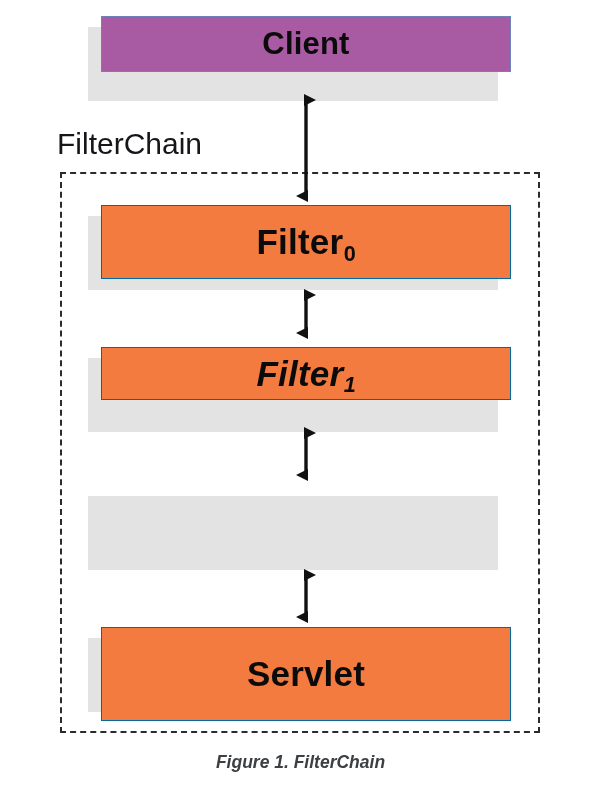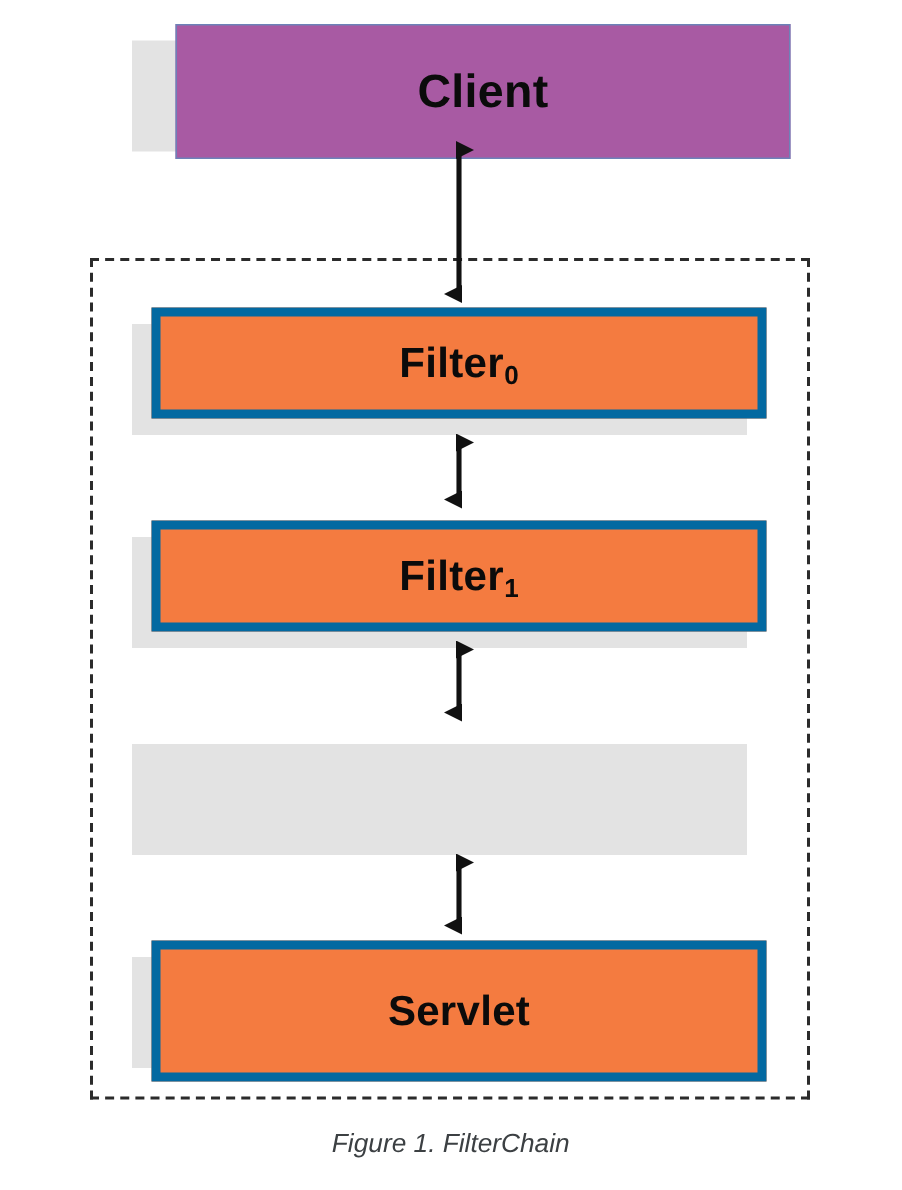--- a/index.html
+++ b/index.html
@@ -41,22 +41,22 @@
     z-index: 2;
   }
 
   .node-client {
     background: #a85aa3;
     border: 1.5px solid #6d82b8;
     font-size: 31px;
   }
   .node-orange {
     background: #f47b40;
-    border: 6px solid #0369a1;
-    font-size: 28px;
+    border: 1px solid #0369a1;
+    font-size: 35px;
   }
 
   .node-label {
     display: inline-block;
     white-space: nowrap;
   }
   .node-label sub {
     font-size: 0.62em;
     vertical-align: baseline;
     position: relative;
@@ -98,41 +98,43 @@
   #figure-caption {
     position: absolute;
     left: 0;
     top: 752px;
     width: 601px;
     text-align: center;
     font-size: 17.5px;
     font-style: italic;
     color: #3c4043;
     z-index: 4;
+    font-weight: bold;
   }
 </style>
 </head>
 <body>
 
 <div id="diagram-root">
 
   <div id="filterchain-box"></div>
+  <div id="filterchain-title">FilterChain</div>
 
   <div class="node-shadow" style="left:88px; top:27px; width:410px; height:74px;"></div>
-  <div class="node node-client" style="left:101px; top:16px; width:410px; height:90px;margin-left:16px;">
+  <div class="node node-client" style="left:101px; top:16px; width:410px; height:56px;">
     <span class="node-label"><span>Client</span></span>
   </div>
 
   <div class="node-shadow" style="left:88px; top:216px; width:410px; height:74px;"></div>
   <div class="node node-orange" style="left:101px; top:205px; width:410px; height:74px;">
     <span class="node-label"><span>Filter</span><sub>0</sub></span>
   </div>
 
   <div class="node-shadow" style="left:88px; top:358px; width:410px; height:74px;"></div>
-  <div class="node node-orange" style="left:101px; top:347px; width:410px; height:74px;">
+  <div class="node node-orange" style="left:101px; top:347px; width:410px; height:53px;font-style:italic;">
     <span class="node-label"><span>Filter</span><sub>1</sub></span>
   </div>
 
   <div class="node-shadow" style="left:88px; top:496px; width:410px; height:74px;"></div>
 
   <div class="node-shadow" style="left:88px; top:638px; width:410px; height:74px;"></div>
   <div class="node node-orange" style="left:101px; top:627px; width:410px; height:94px;">
     <span class="node-label"><span>Servlet</span></span>
   </div>
 

